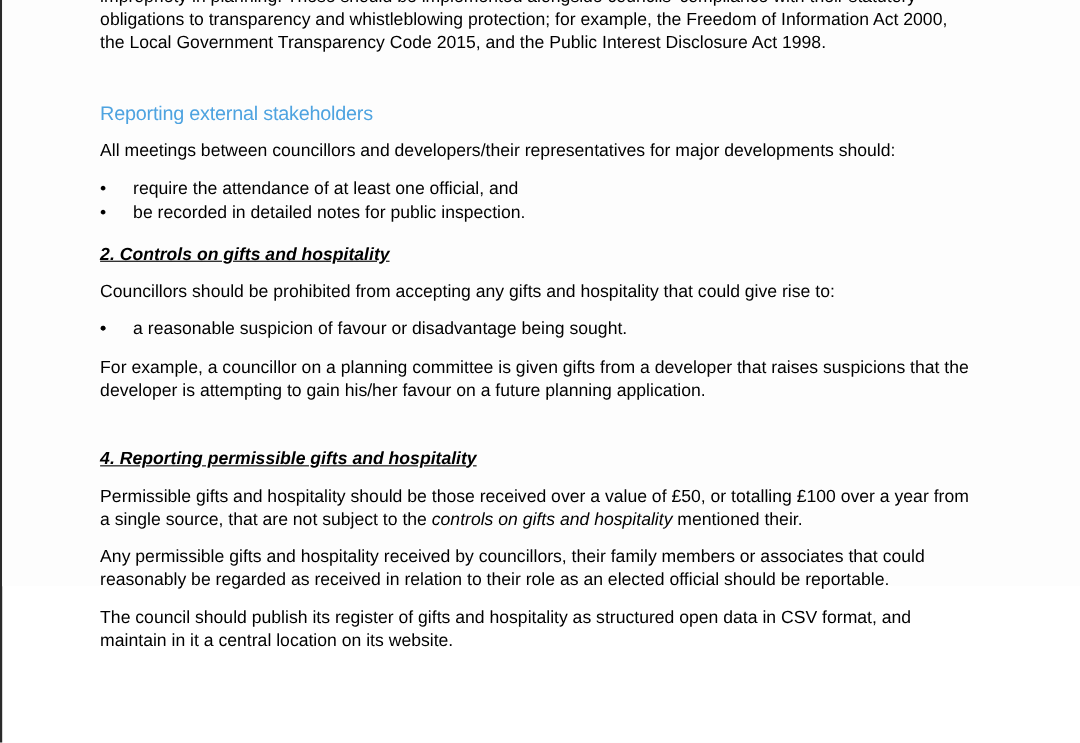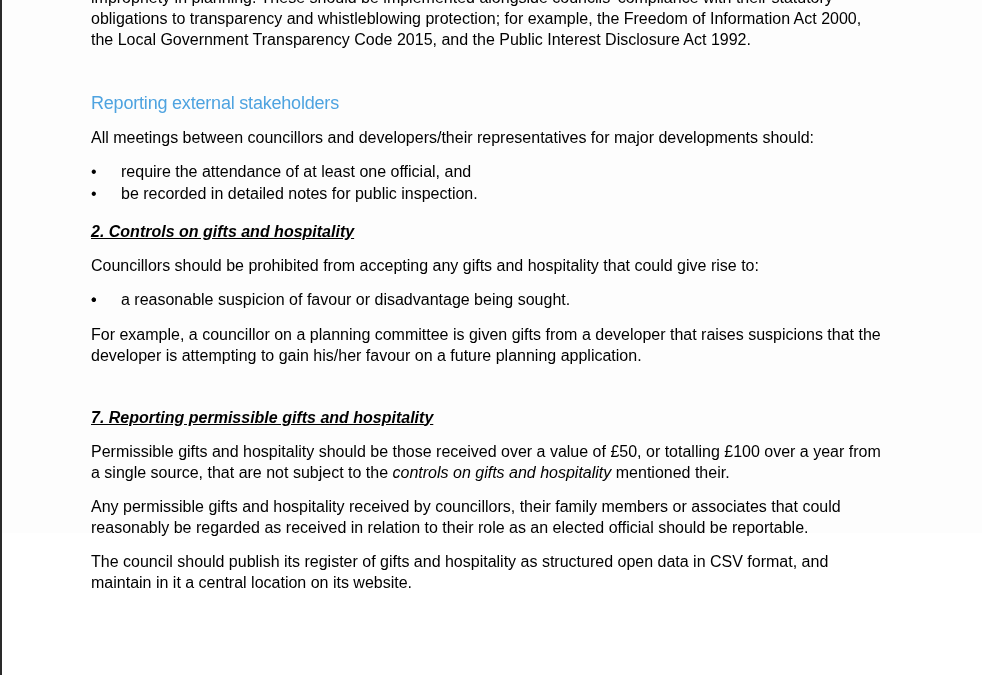--- a/index.html
+++ b/index.html
@@ -43,21 +43,21 @@
 </head>
 <body>
 
 <div class="left-edge"></div>
 
 <div class="page">
   <div class="content">
 
     <p class="p-top">impropriety in planning. These should be implemented alongside councils' compliance with their statutory</p>
     <p class="p-top">obligations to transparency and whistleblowing protection; for example, the Freedom of Information Act 2000,</p>
-    <p class="p-top">the Local Government Transparency Code 2015, and the Public Interest Disclosure Act 1992.</p>
+    <p class="p-top">the Local Government Transparency Code 2015, and the Public Interest Disclosure Act 1998.</p>
 
     <p class="section-heading">Reporting external stakeholders</p>
 
     <p class="para">All meetings between councillors and developers/their representatives for major developments should:</p>
     <ul>
       <li>
         <span class="bullet">•</span>
         <span>require the attendance of at least one official, and</span>
       </li>
       <li>
@@ -72,19 +72,19 @@
       <li>
         <span class="bullet">•</span>
       </li>
       <li>
         <span class="bullet">•</span>
         <span>a reasonable suspicion of favour or disadvantage being sought.</span>
       </li>
     </ul>
     <p class="para">For example, a councillor on a planning committee is given gifts from a developer that raises suspicions that the developer is attempting to gain his/her favour on a future planning application.</p>
 
-    <p class="sub-heading gap-med">7. Reporting permissible gifts and hospitality</p>
+    <p class="sub-heading gap-med">4. Reporting permissible gifts and hospitality</p>
     <p class="para"><span>Permissible gifts and hospitality should be those received over a value of £50, or totalling £100 over a year from a single source, that are not subject to the </span><em>controls on gifts and hospitality</em><span> mentioned their.</span></p>
     <p class="para">Any permissible gifts and hospitality received by councillors, their family members or associates that could reasonably be regarded as received in relation to their role as an elected official should be reportable.</p>
     <p class="para">The council should publish its register of gifts and hospitality as structured open data in CSV format, and maintain in it a central location on its website.</p>
 
   </div>
 </div>
 
 </body></html>

